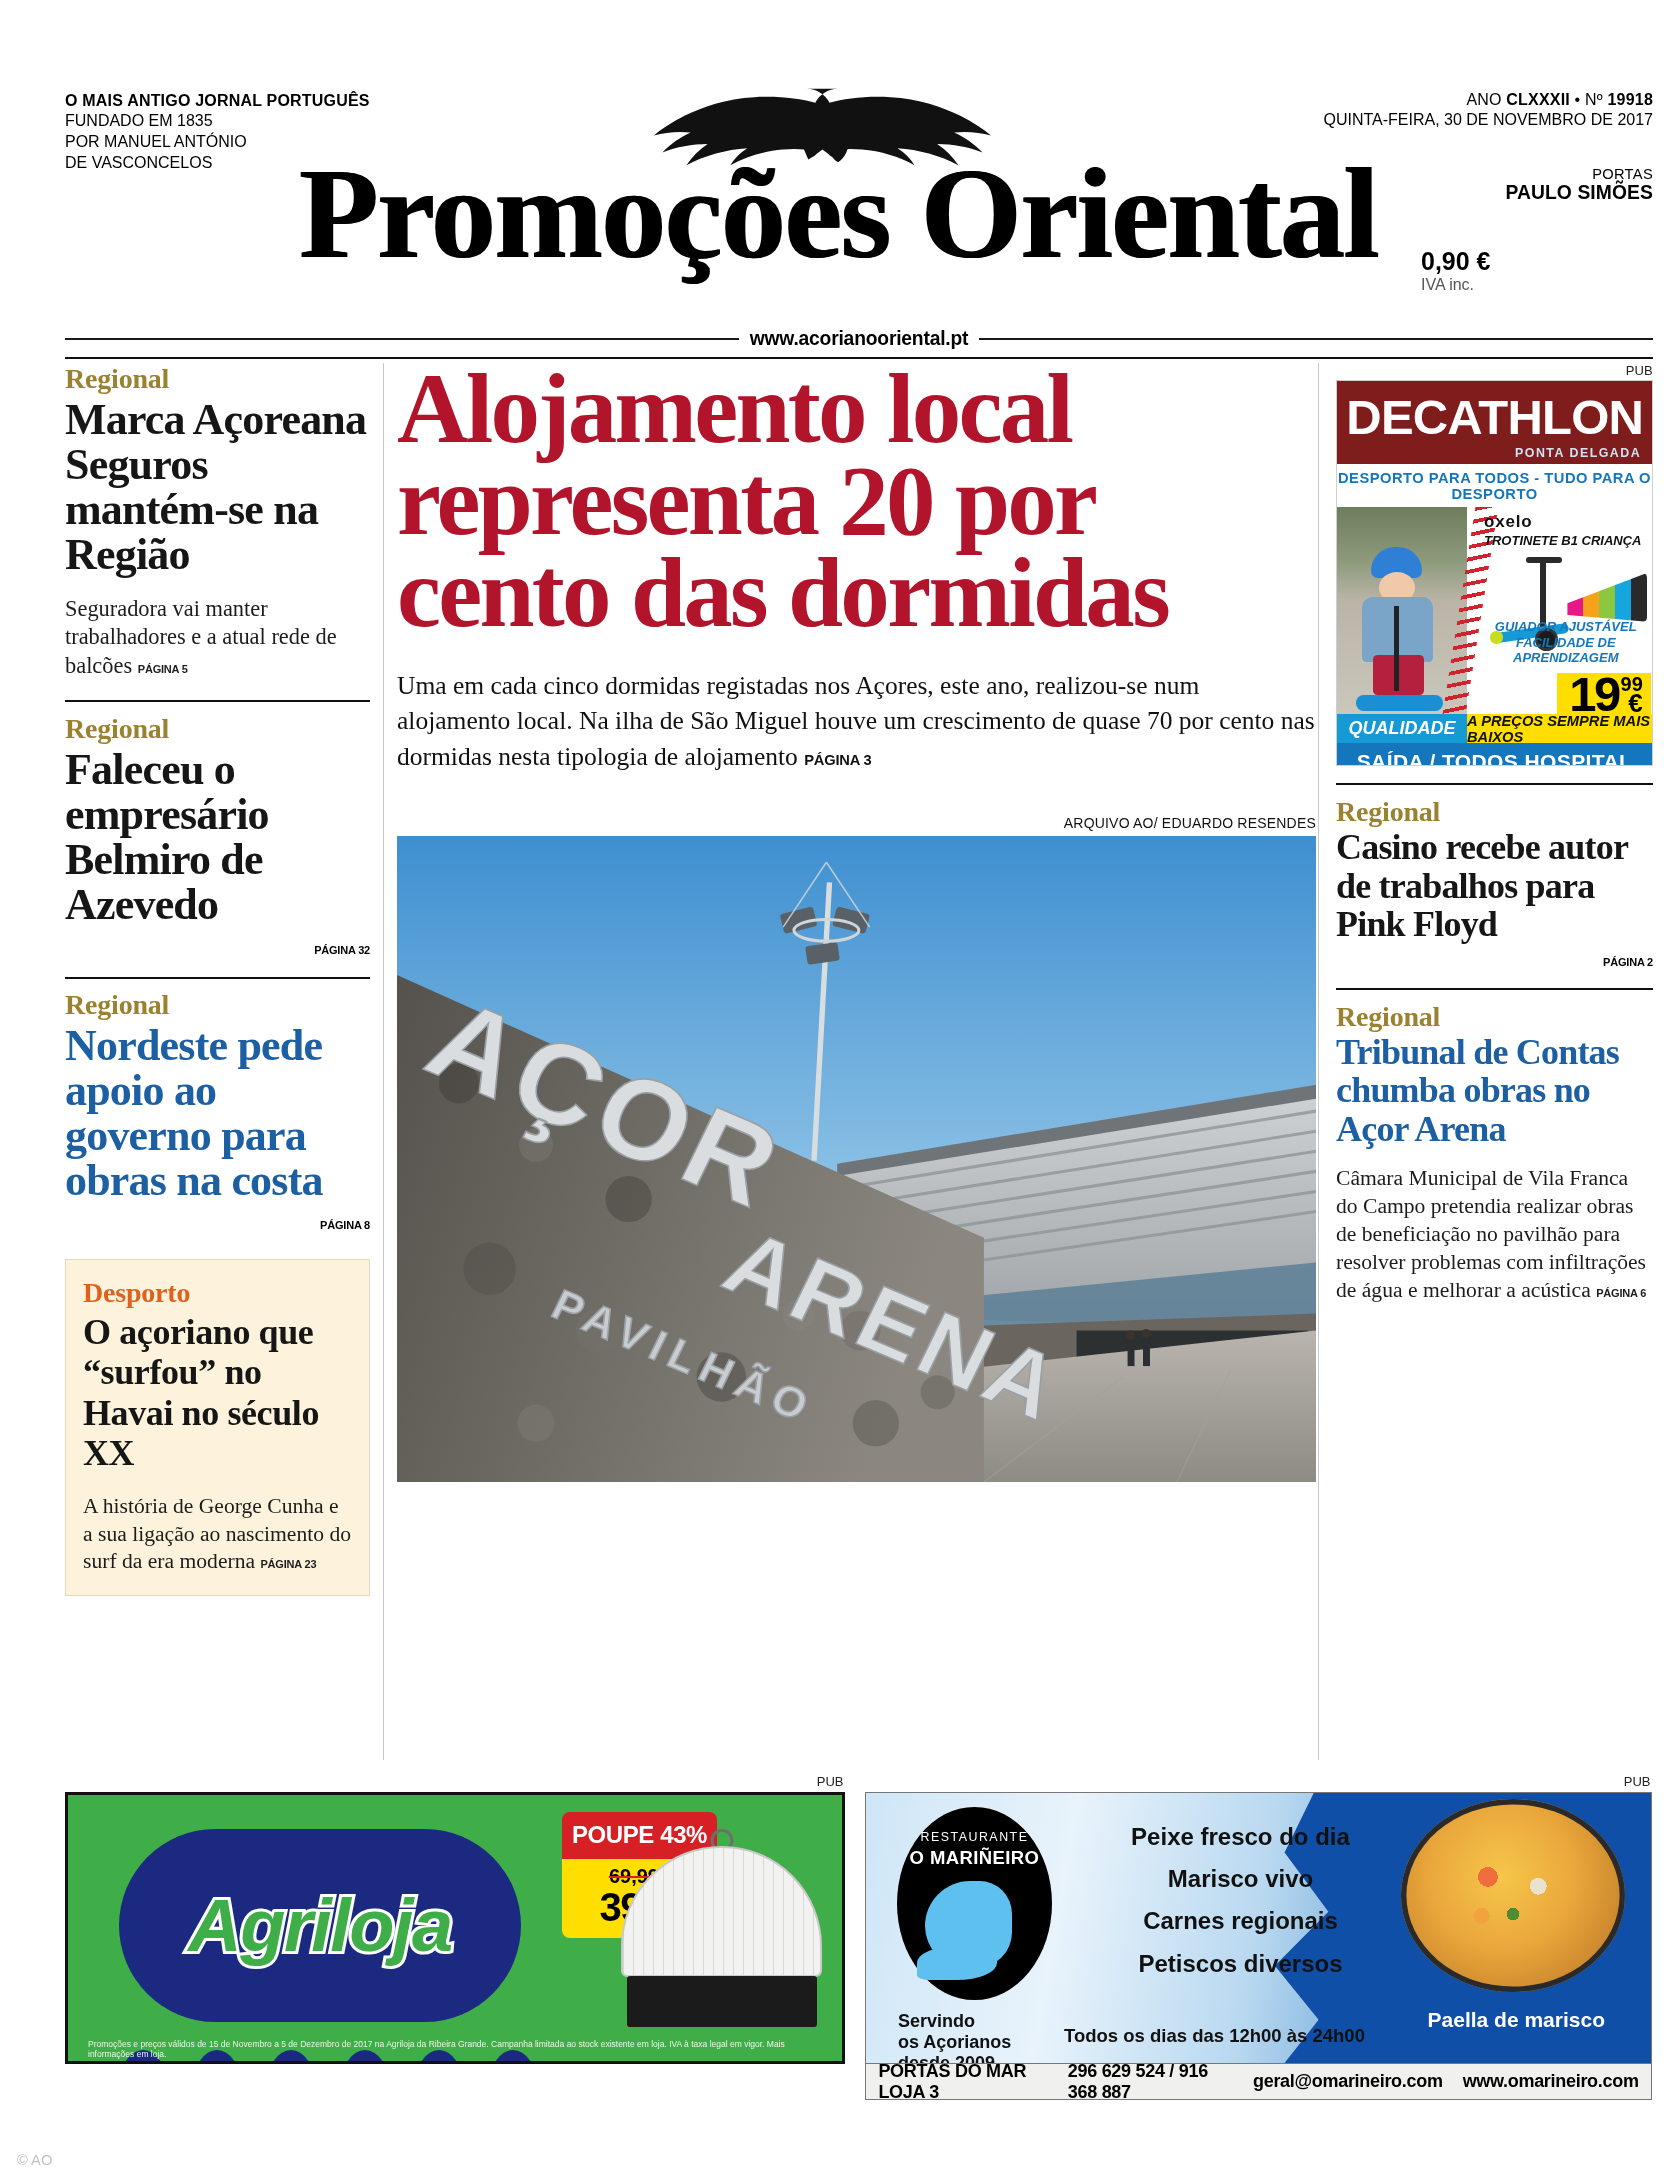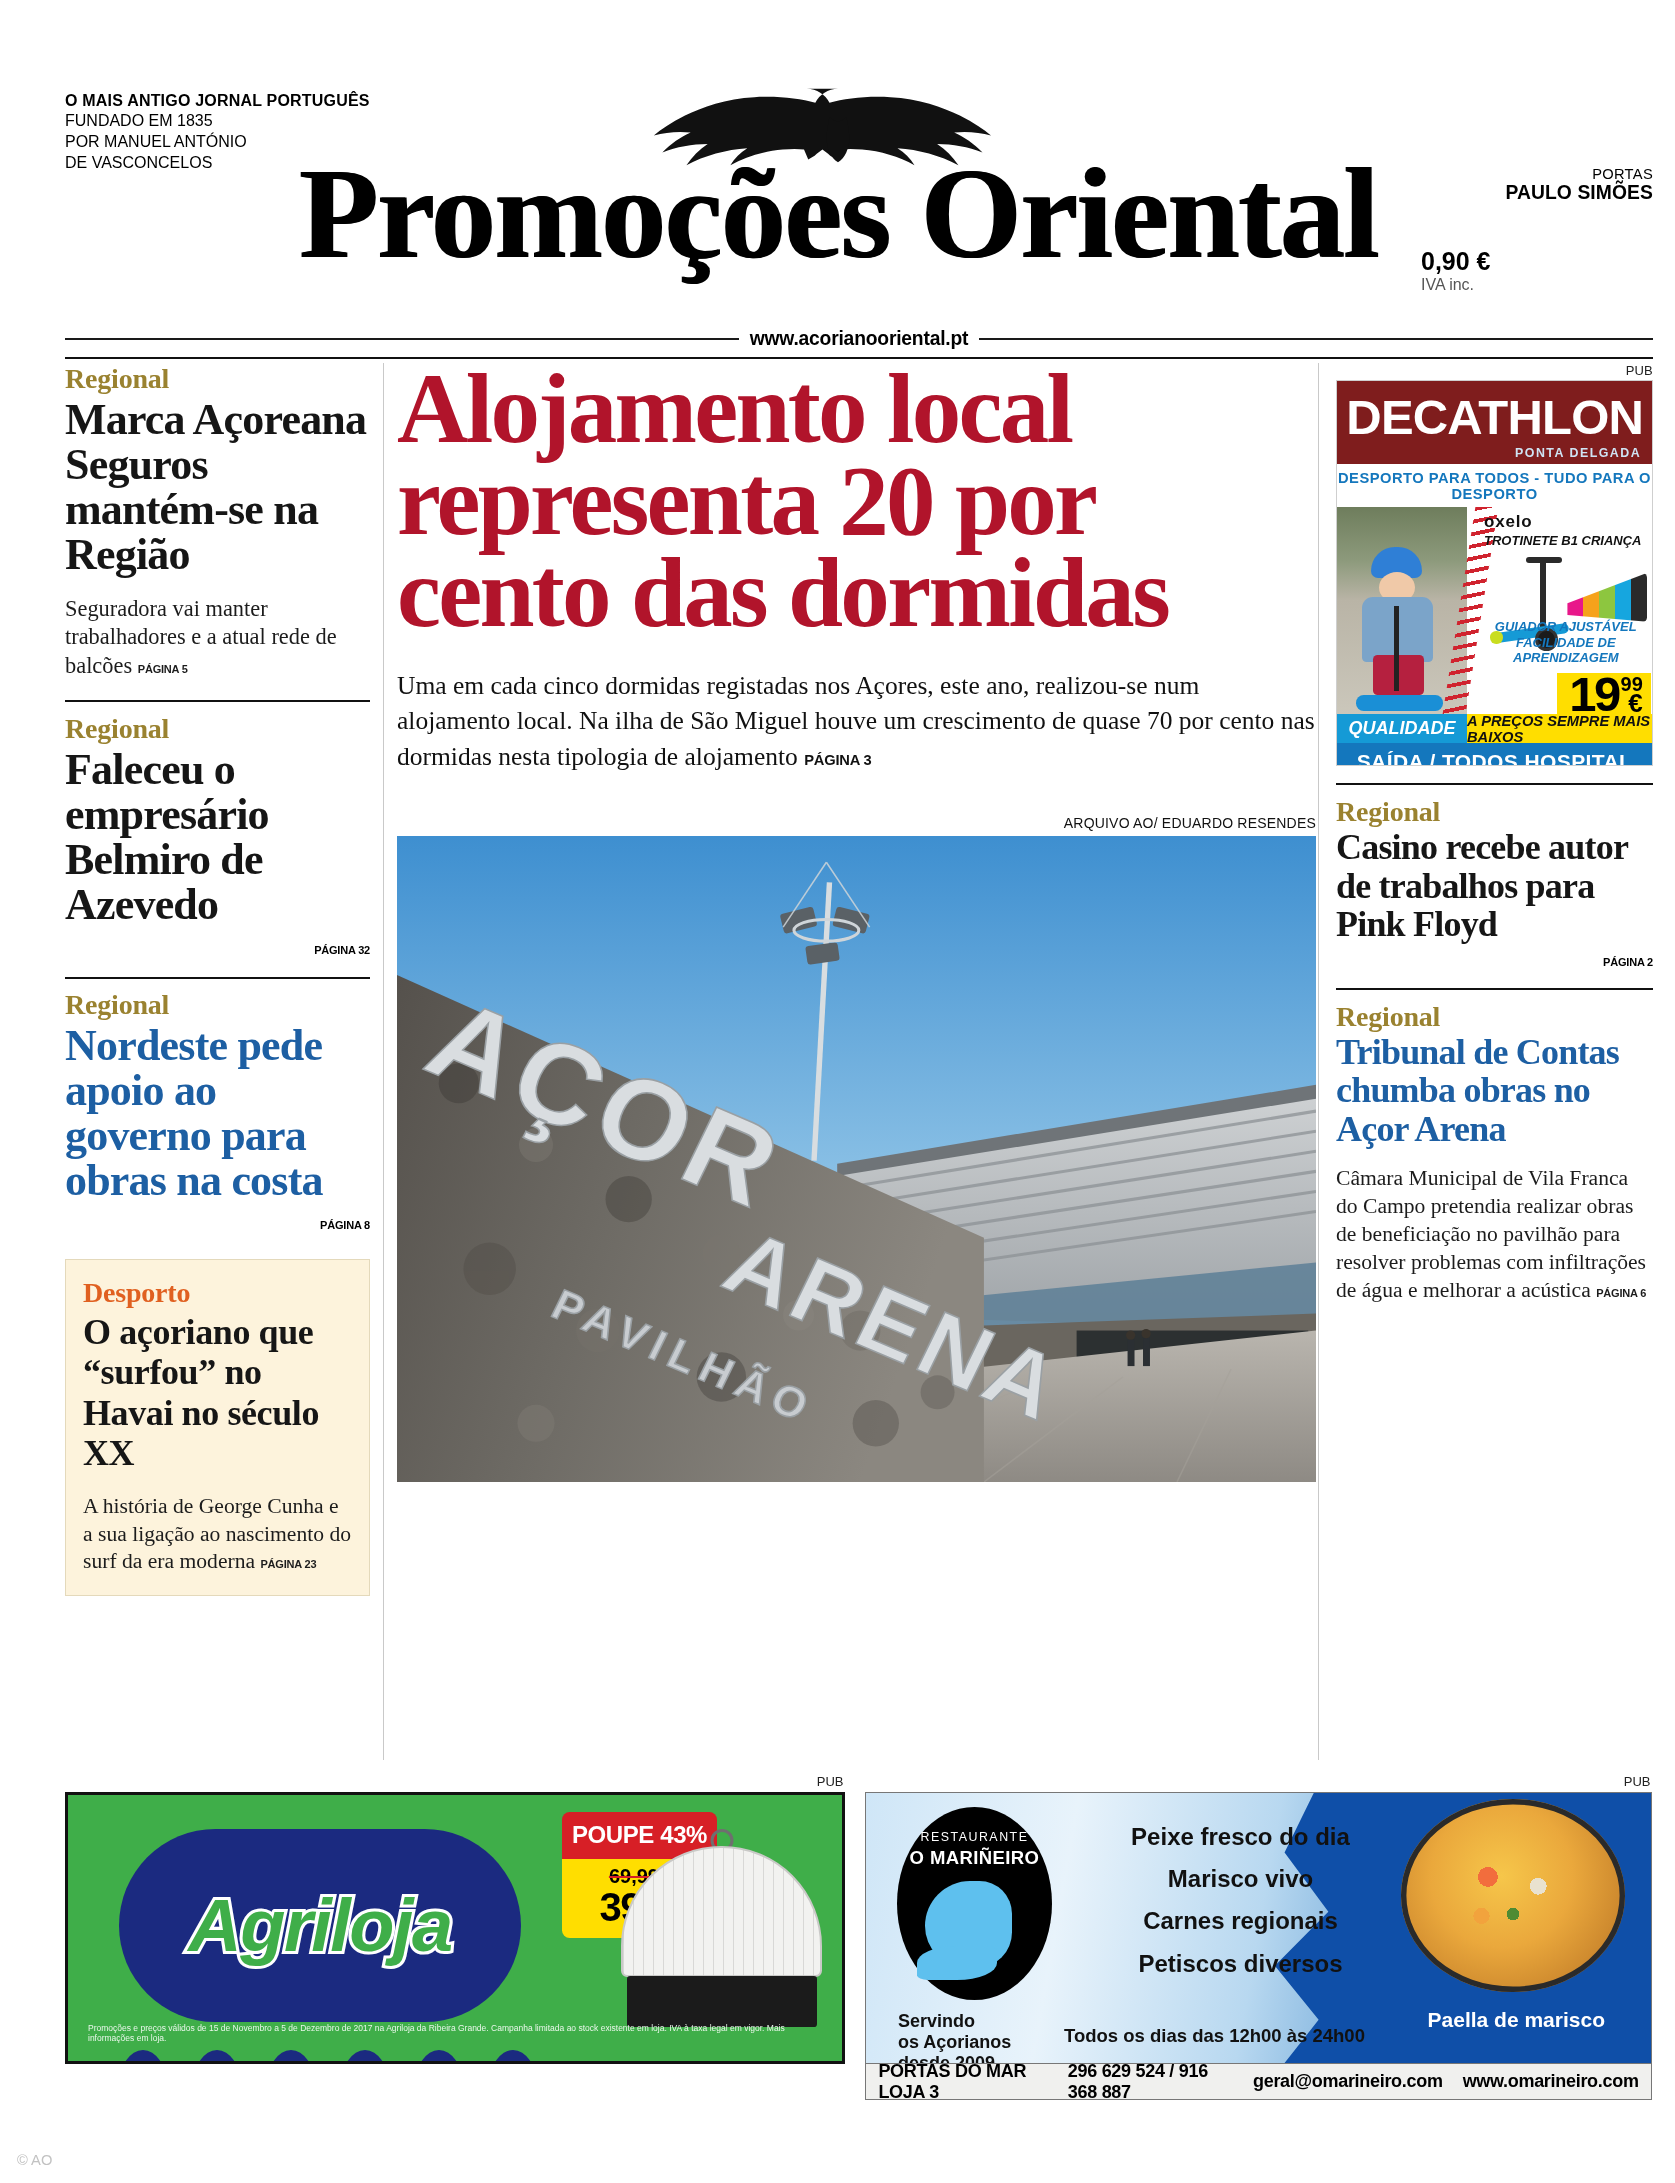--- a/index.html
+++ b/index.html
@@ -167,21 +167,21 @@
                      text-decoration-thickness:2.3px; }
   .agri-badge .new { font-size:40px; font-weight:bold; line-height:.95; letter-spacing:-1.5px; }
   .agri-badge .new sup { font-size:20px; }
   .agri-cage { position:absolute; right:20px; top:51px; width:201px; height:185px; }
   .agri-cage .dome { position:absolute; left:0; top:0; width:201px; height:131px; background:#f2f2f0;
                      border-radius:100px 100px 6.2px 6.2px; border:2.3px solid #c9c9c7;
                      background-image:repeating-linear-gradient(90deg,#d8d8d6 0 1.5px, transparent 1.5px 10px); }
   .agri-cage .base { position:absolute; left:6.2px; top:130px; width:190px; height:51px; background:#1b1b1b; border-radius:3.1px; }
   .agri-cage .hook { position:absolute; left:50%; top:-17px; transform:translateX(-50%); width:23px; height:23px;
                      border:3.1px solid #6f6f6f; border-radius:50%; }
-  .agri-fine { position:absolute; left:20px; right:20px; bottom:18px; font-size:8.5px; color:#e9f7ea; }
+  .agri-fine { position:absolute; left:20px; right:20px; bottom:2px; font-size:8.5px; color:#e9f7ea; }
 
   .mar { height:272px; background:#0f4fa8; border:1.5px solid #777; position:relative; overflow:hidden; }
   .mar-bg { position:absolute; left:0; top:0; width:62%; height:100%;
             background:linear-gradient(100deg,#cfe6f7 0%, #e8f3fb 40%, #b8d8f0 78%, #7fb2dd 100%);
             clip-path: polygon(0 0, 92% 0, 86% 22%, 95% 44%, 84% 64%, 93% 84%, 86% 100%, 0 100%); }
   .mar-logo { position:absolute; left:31px; top:14px; width:155px; height:193px; background:#000; border-radius:50%; }
   .mar-logo .r1 { position:absolute; top:23px; left:0; right:0; text-align:center; color:#fff; font-size:12.4px; letter-spacing:1.5px; }
   .mar-logo .r2 { position:absolute; top:40px; left:0; right:0; text-align:center; color:#fff; font-size:18.5px; font-weight:bold; letter-spacing:0.4px; }
   .mar-logo .head { position:absolute; left:28px; top:74px; width:87px; height:87px; background:#5ec0ee;
                     border-radius:58% 42% 46% 54%; }
@@ -222,20 +222,26 @@
     </div>
 
     <div class="logo-wrap">
       <svg class="eagle" viewBox="0 0 820 120">
         <path fill="#111" d="M410 8c-14 0-26 8-32 20-22-6-52-10-86-8-40 2-74 14-98 26-20 10-34 20-44 28 16-4 34-6 52-4-14 6-28 16-40 28 20-8 42-12 64-12-12 8-22 18-30 30 26-14 56-22 86-24-10 6-18 14-24 24 22-12 48-20 74-22 12-1 22-1 30 0l6 14c4-2 8-4 12-8l8-6 8 6c4 4 8 6 12 8l6-14c8-1 18-1 30 0 26 2 52 10 74 22-6-10-14-18-24-24 30 2 60 10 86 24-8-12-18-22-30-30 22 0 44 4 64 12-12-12-26-22-40-28 18-2 36 0 52 4-10-8-24-18-44-28-24-12-58-24-98-26-34-2-64 2-86 8-6-12-18-20-32-20z"></path>
         <path fill="#111" d="M398 48c0 0-4 18-4 30 0 14 6 28 16 34 10-6 16-20 16-34 0-12-4-30-4-30-4 4-8 6-12 6s-8-2-12-6z"></path>
       </svg>
       <div class="logo-title">Promoções Oriental</div>
     </div>
 
+    <div class="mh-right">
+      <div class="ano">
+        <span>ANO </span><b>CLXXXII</b><span> • Nº </span><b>19918</b>
+      </div>
+      <div class="date">QUINTA-FEIRA, 30 DE NOVEMBRO DE 2017</div>
+    </div>
 
     <div class="mh-dir">
       <div class="lbl">PORTAS</div>
       <div class="nm">PAULO SIMÕES</div>
     </div>
 
     <div class="mh-price">
       <div class="pv">0,90 €</div>
       <div class="iva">IVA inc.</div>
     </div>

